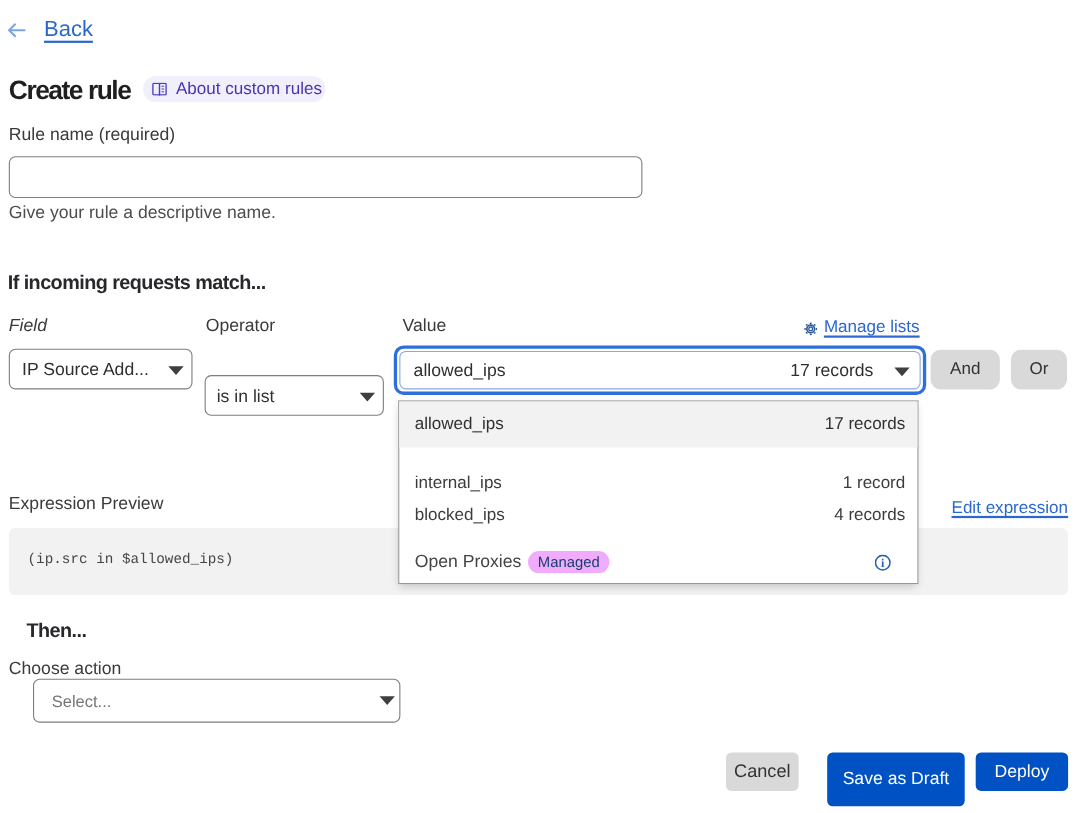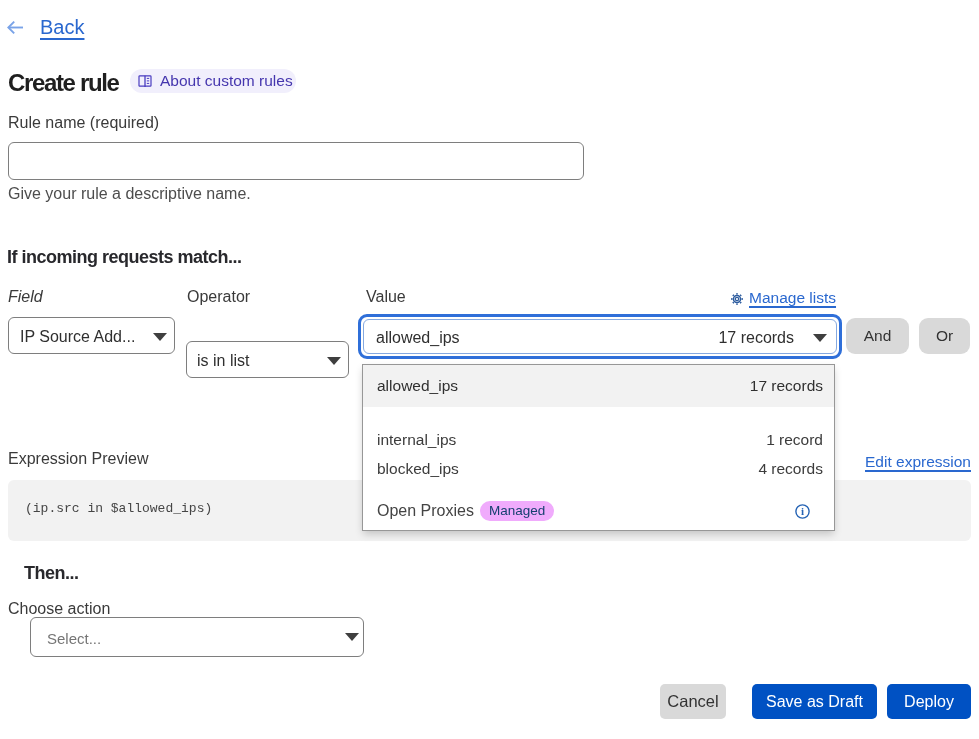--- a/index.html
+++ b/index.html
@@ -108,16 +108,16 @@
   </div>
 
   <div class="abs" style="left:7px; top:563px; font-size:18px; font-weight:bold; letter-spacing:-0.5px; color:#28282c;margin-left:17px;">Then...</div>
   <div class="abs lbl" style="left:8px; top:600px;">Choose action</div>
   <div class="sel" style="left:8px; top:617px; width:334px; height:40px;margin-left:22px;">
     <span style="margin-left:16px; font-size:15px; color:#757575; position:relative; top:1px;">Select...</span>
     <span class="caret" style="right:4px; top:15px;"></span>
   </div>
 
   <div class="graybtn" style="left:660px; top:684px; width:66px; height:35px; border-radius:5px; font-size:16.5px;">Cancel</div>
-  <div class="bluebtn" style="left:752px; top:684px; width:125px; height:35px;">Save as Draft</div>
+  <div class="bluebtn" style="left:752px; top:684px; width:125px; height:49px;">Save as Draft</div>
   <div class="bluebtn" style="left:887px; top:684px; width:84px; height:35px;">Deploy</div>
 
 </div>
 
 </body></html>

